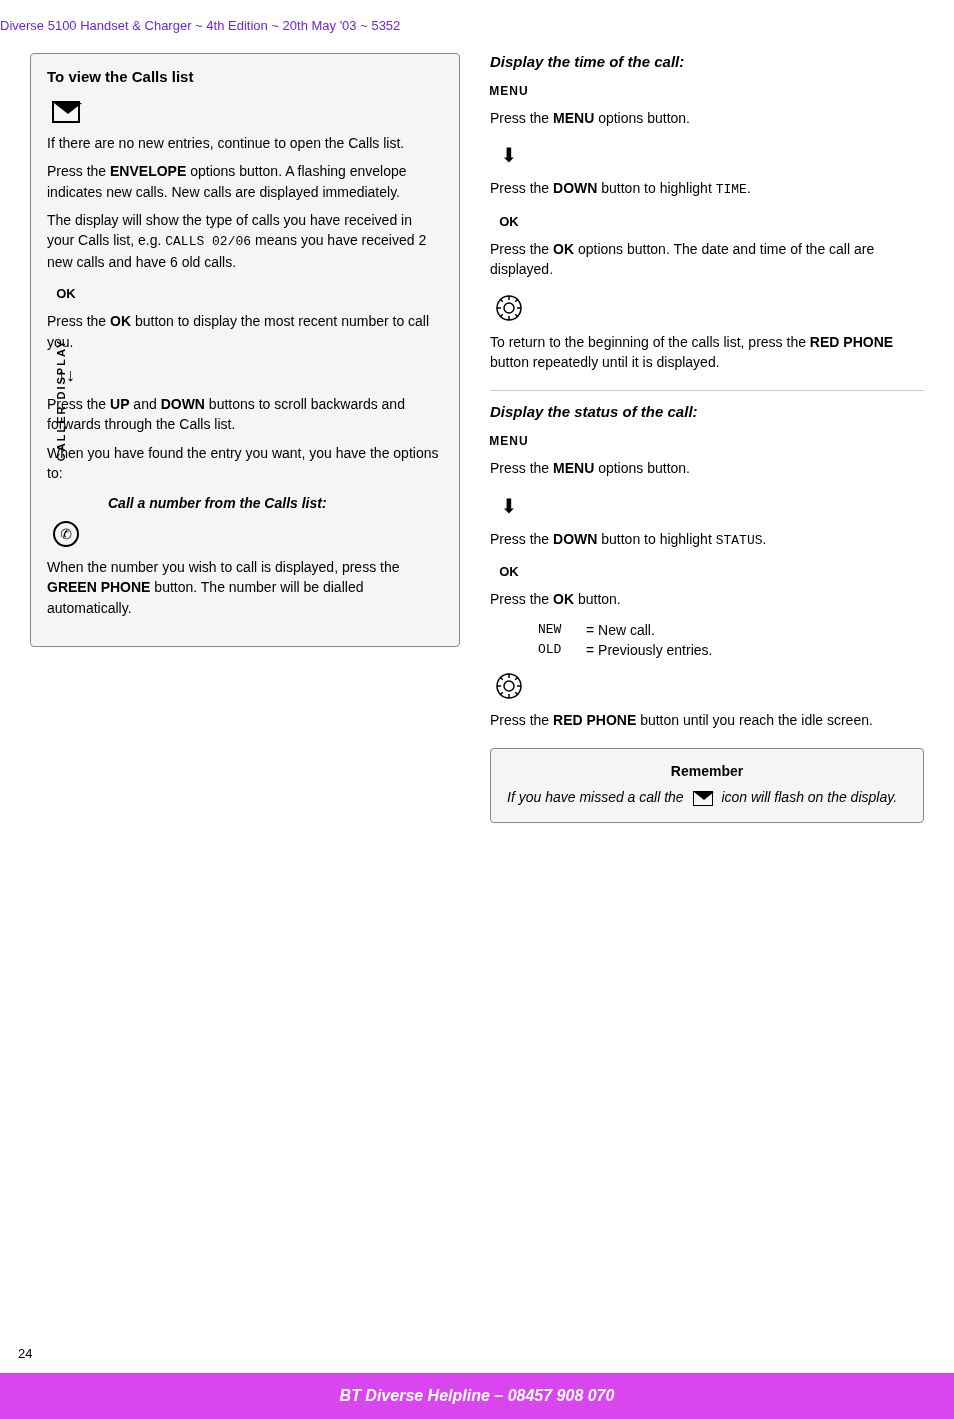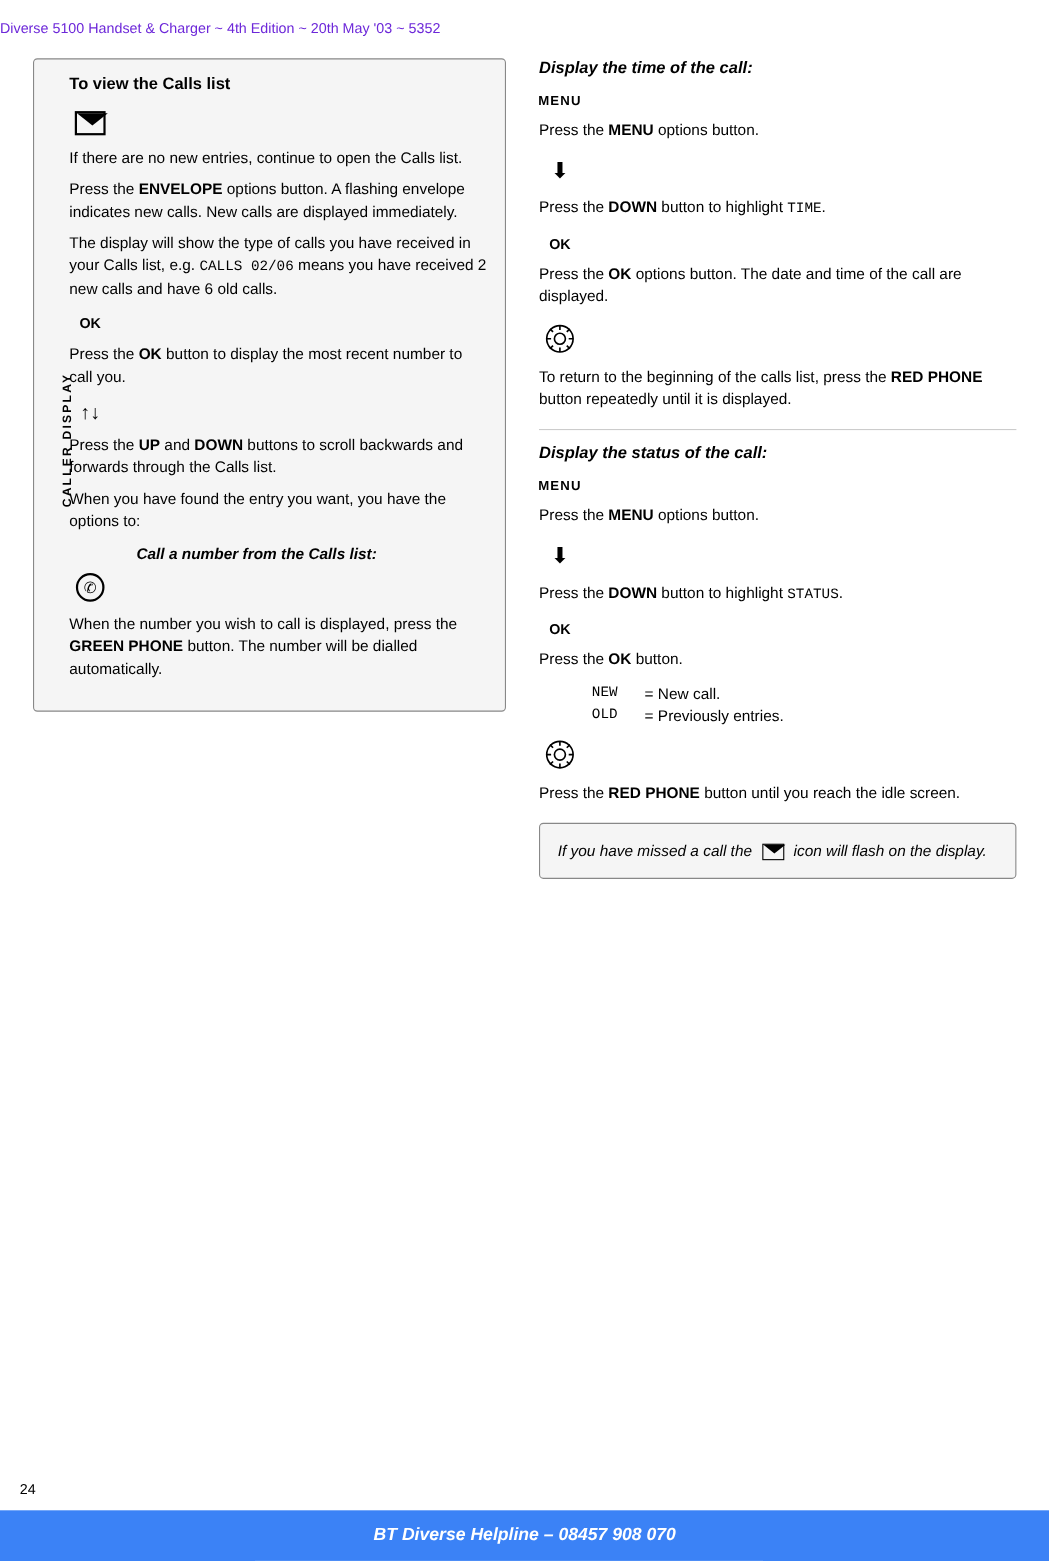--- a/index.html
+++ b/index.html
@@ -65,21 +65,21 @@
 
     .right-column {
       flex: 1;
       padding-left: 10px;
     }
 
     
     .calls-list-box {
       border: 1.5px solid #888;
       border-radius: 4px;
-      padding: 14px 16px 16px 32px;
+      padding: 14px 16px 16px 16px;
       background: #f5f5f5;
     }
 
     .calls-list-title {
       font-size: 15px;
       font-weight: bold;
       margin-bottom: 14px;
     }
 
     .instruction-row {
@@ -236,21 +236,21 @@
       flex-wrap: wrap;
       gap: 4px;
     }
 
     
     .footer {
       position: absolute;
       bottom: 0;
       left: 0;
       right: 0;
-      background: #3b82f6;
+      background: #d946ef;
       color: #ffffff;
       text-align: center;
       padding: 14px 0;
       font-style: italic;
       font-weight: bold;
       font-size: 16px;
     }
 
     .divider-line {
       border: none;
@@ -457,20 +457,21 @@
           </svg>
         </div>
         <div class="text-cell">
           Press the <strong>RED PHONE</strong> button until you reach the idle screen.
         </div>
       </div>
 
     </div>
 
     <div class="remember-box">
+      <div class="remember-title">Remember</div>
       <div class="remember-text">
         <em>If you have missed a call the <span style="display:inline-block; position:relative; margin:0 3px;">
           <span class="inline-envelope"></span>
         </span> icon will flash on the display.</em>
       </div>
     </div>
 
   </div>
 </div>
 

